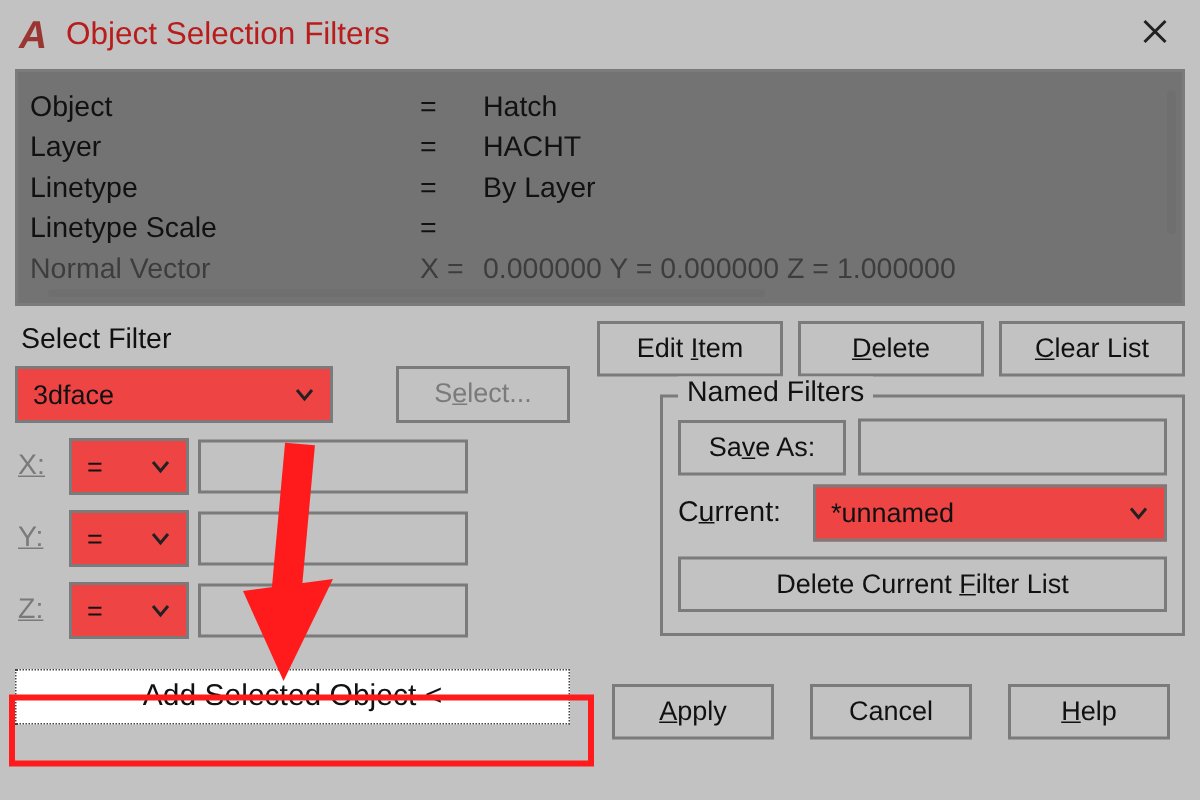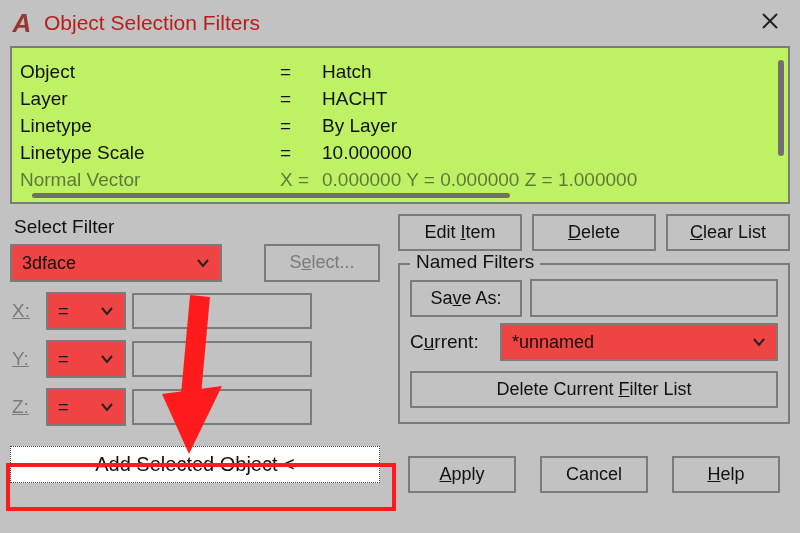--- a/index.html
+++ b/index.html
@@ -44,21 +44,21 @@
   }
   .close-btn svg { width: 18px; height: 18px; }
 
   .body-area {
     padding: 0 10px 10px 10px;
     position: relative;
   }
 
   .filter-listbox {
     border: 2px solid #7b7b7b;
-    background: #bef264;
+    background: #737373;
     height: 158px;
     padding: 10px 18px 4px 8px;
     position: relative;
     overflow: hidden;
   }
   .filter-listbox .row {
     display: flex;
     line-height: 27px;
     font-size: 19px;
     white-space: nowrap;
@@ -168,20 +168,21 @@
   }
 
   .top-buttons { display: flex; gap: 10px; margin-top: 4px; }
   .top-buttons .btn { flex: 1; }
 
   .named-filters {
     border: 2px solid #7b7b7b;
     padding: 8px 10px 14px 10px;
     position: relative;
     margin-top: 2px;
+    margin-left: 42px;
   }
   .named-filters .legend {
     position: absolute;
     top: -14px; left: 10px;
     background: #c2c2c2;
     padding: 0 6px;
     font-size: 19px;
   }
   .nf-row { display: flex; align-items: center; gap: 8px; margin-top: 6px; }
   .nf-row .lbl { font-size: 19px; width: 82px; }
@@ -239,21 +240,20 @@
       <span class="col-val">HACHT</span>
     </div>
     <div class="row">
       <span class="col-key">Linetype</span>
       <span class="col-eq">=</span>
       <span class="col-val">By Layer</span>
     </div>
     <div class="row">
       <span class="col-key">Linetype Scale</span>
       <span class="col-eq">=</span>
-      <span class="col-val">10.000000</span>
     </div>
     <div class="row" style="opacity:.55">
       <span class="col-key">Normal Vector</span>
       <span class="col-eq">X =</span>
       <span class="col-val">0.000000    Y = 0.000000    Z = 1.000000</span>
     </div>
     <div class="vscroll"></div>
     <div class="hscroll"></div>
   </div>
 

